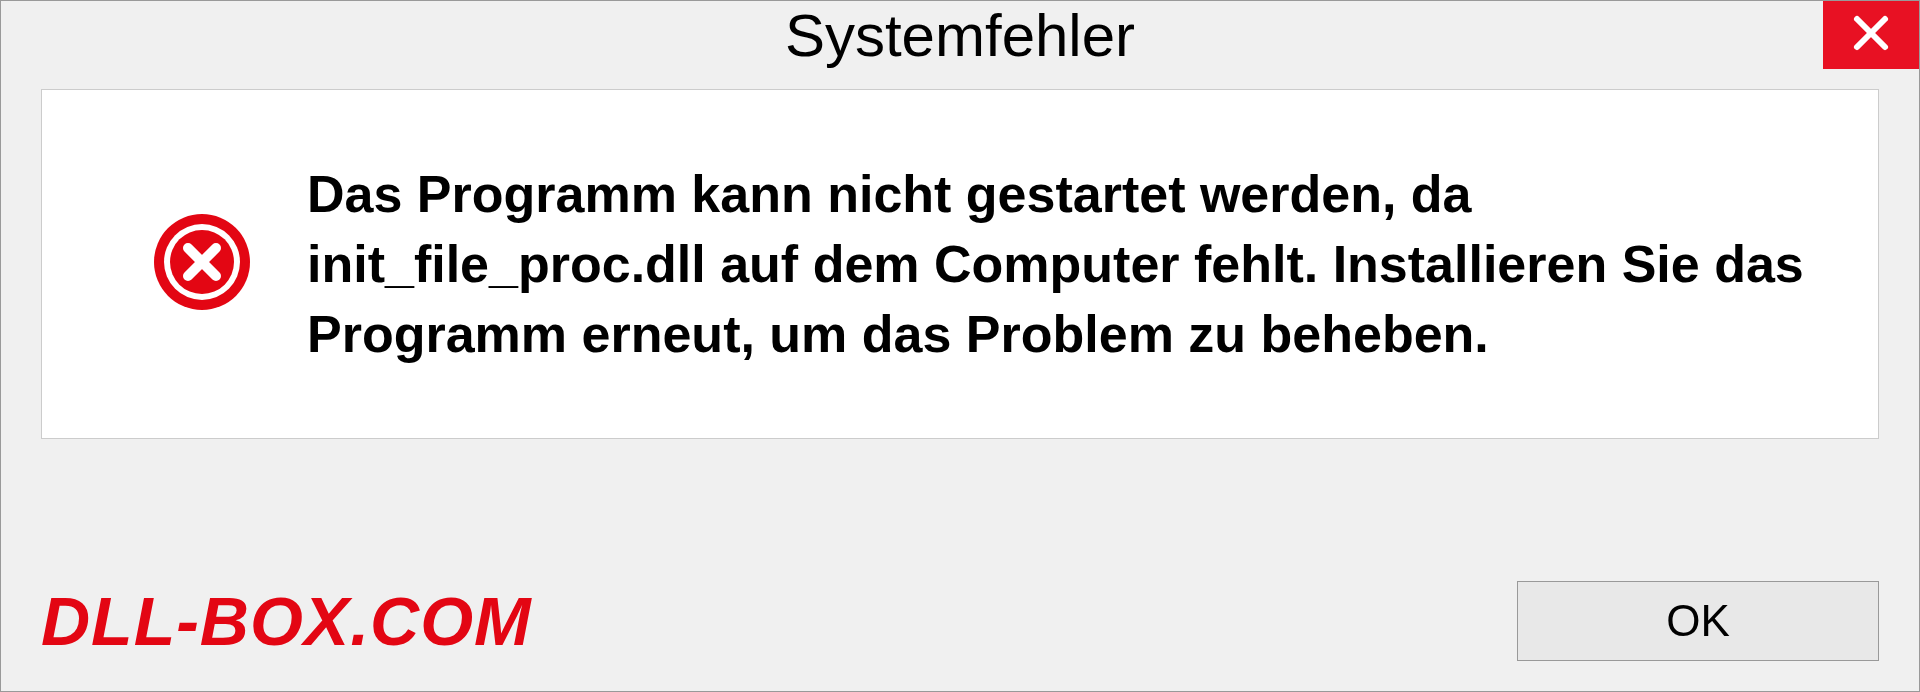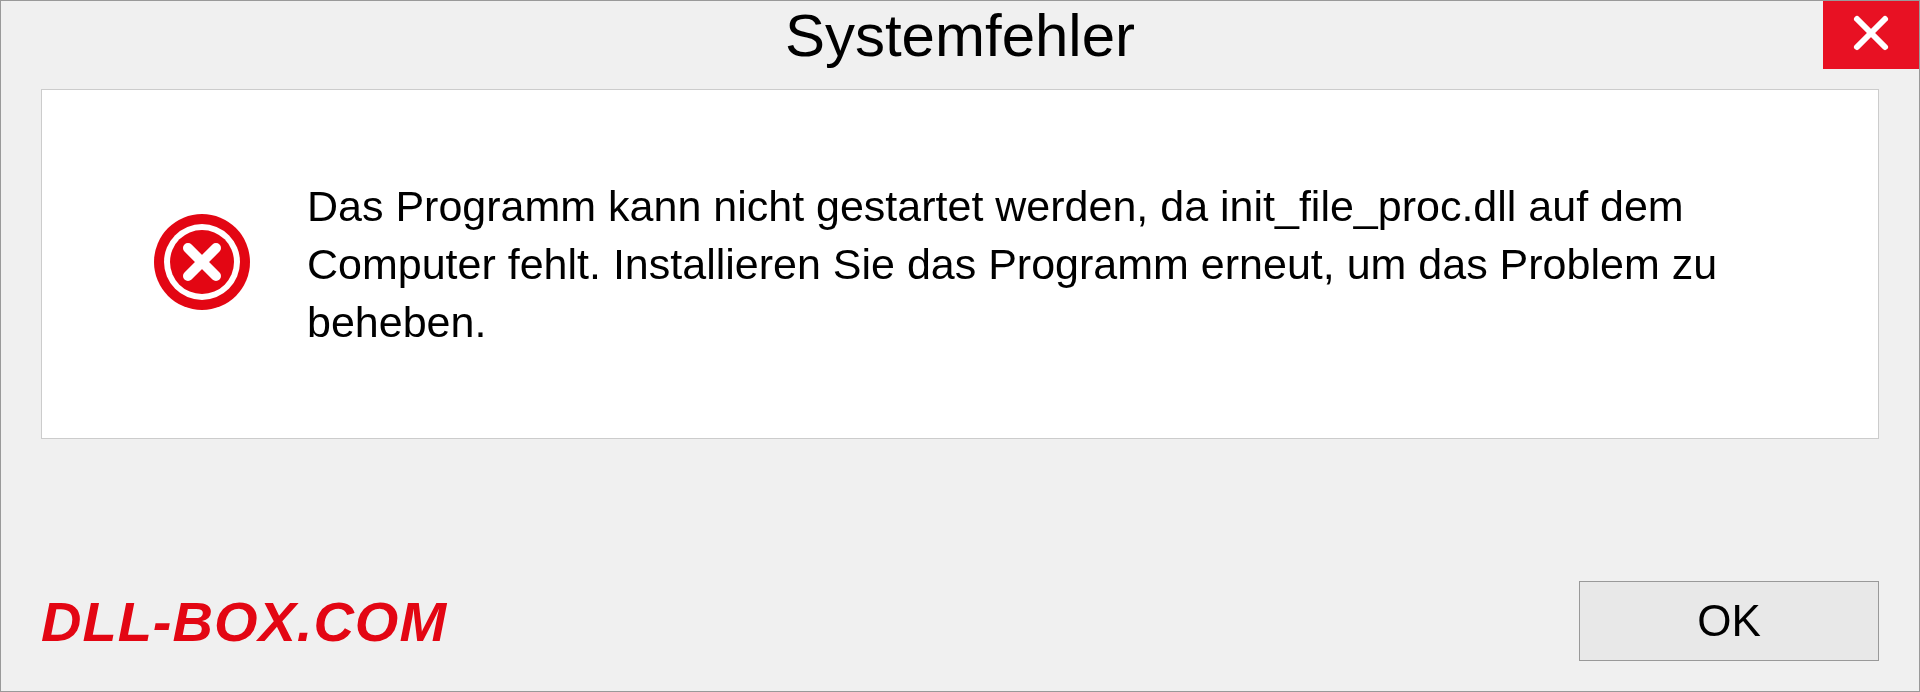--- a/index.html
+++ b/index.html
@@ -72,46 +72,47 @@
     .error-icon-wrapper {
       flex-shrink: 0;
     }
     
     .error-icon-wrapper svg {
       width: 100px;
       height: 100px;
     }
     
     .message-text {
-      font-size: 43px;
+      font-size: 52px;
       line-height: 1.35;
       color: #000;
       max-width: 1500px;
+      font-weight: bold;
     }
     
     .footer {
       position: absolute;
       bottom: 30px;
       left: 40px;
       right: 40px;
       display: flex;
       align-items: center;
       justify-content: space-between;
     }
     
     .watermark {
-      font-size: 56px;
+      font-size: 68px;
       font-weight: bold;
       font-style: italic;
       color: #e30613;
       letter-spacing: 1px;
     }
     
     .ok-button {
-      width: 300px;
+      width: 362px;
       height: 80px;
       background: #e8e8e8;
       border: 1px solid #999;
       font-size: 44px;
       color: #000;
       cursor: pointer;
       display: flex;
       align-items: center;
       justify-content: center;
     }

